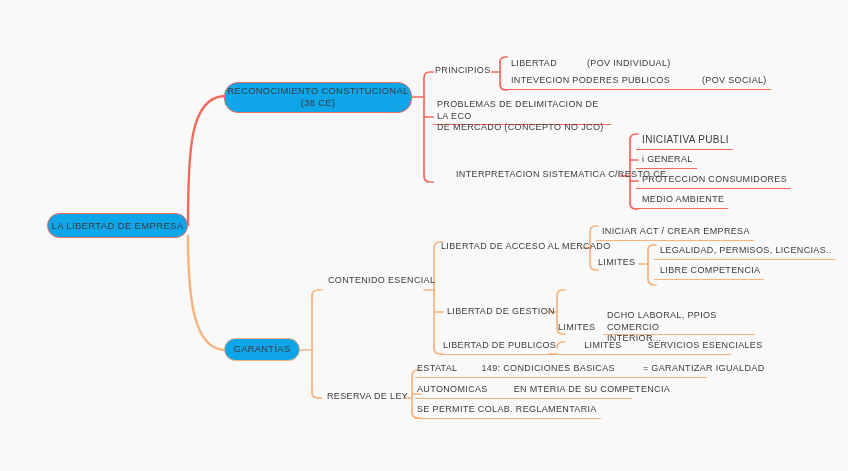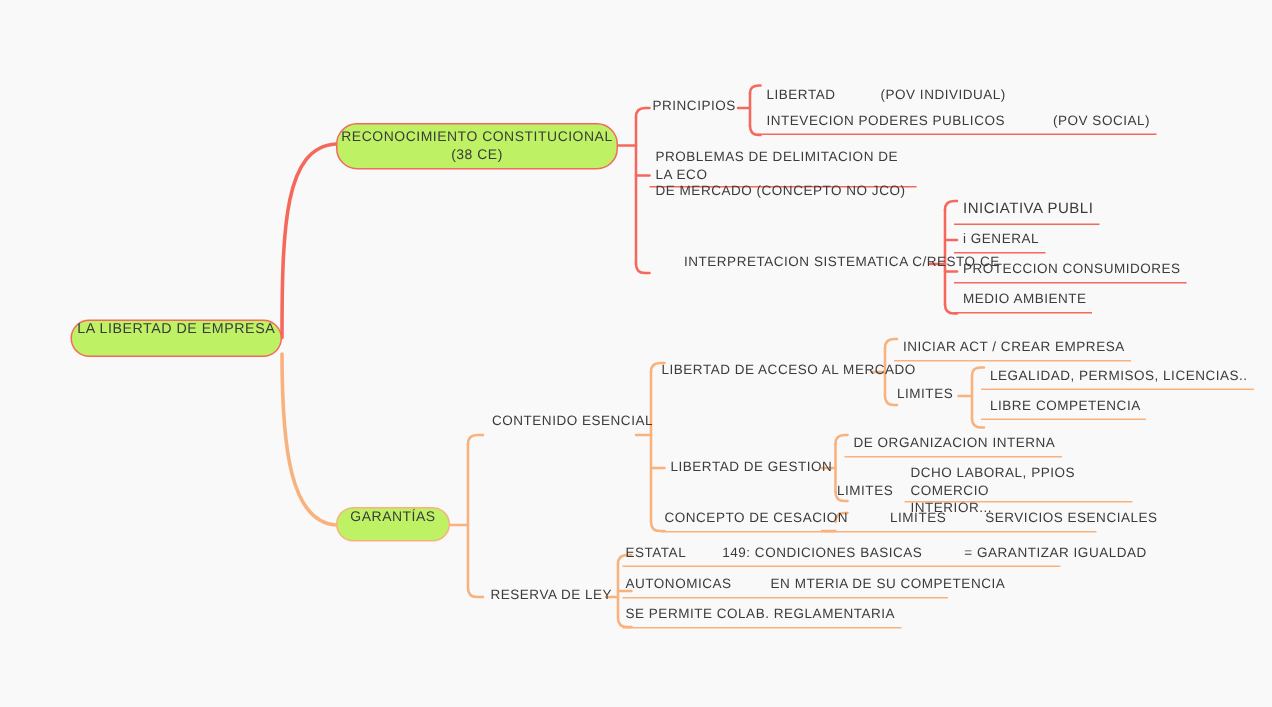--- a/index.html
+++ b/index.html
@@ -14,22 +14,22 @@
   #canvas{position:absolute;inset:0;width:848px;height:471px;}
   svg.wires{position:absolute;left:0;top:0;width:848px;height:471px;pointer-events:none;}
 
   
   .node{position:absolute;box-sizing:border-box;}
 
   
   .pill{
     border:1.6px solid #f4695c;
     border-radius:14px;
-    background:#bef264;
-    display:flex;justify-content:center;
+    background:#0ea5e9;
+    display:flex;align-items:center;justify-content:center;
     text-align:center;
     color:#3b3b3b;
     letter-spacing:.35px;
     line-height:1.25;
   }
   .pill.orange{border-color:#f7b27e;}
 
   
   .ul{
     color:#3b3b3b;
@@ -184,33 +184,30 @@
   <div class="node ul orange" style="left:654px;top:245px;height:15px;font-size:9px;">
     <span class="txt">LEGALIDAD, PERMISOS, LICENCIAS..</span>
   </div>
   <div class="node ul orange" style="left:654px;top:264px;height:16px;font-size:9px;">
     <span class="txt">LIBRE COMPETENCIA</span>
   </div>
 
   <div class="lbl" style="left:447px;top:306px;font-size:9px;">
     <span>LIBERTAD DE GESTION</span>
   </div>
-  <div class="node ul orange" style="left:563px;top:290px;height:15px;font-size:9px;">
-    <span class="txt">DE ORGANIZACION INTERNA</span>
-  </div>
   <div class="lbl" style="left:558px;top:322px;font-size:9px;">
     <span>LIMITES</span>
   </div>
   <div class="node ul orange two-line" style="left:603px;top:310px;width:152px;height:25px;font-size:9px;flex-direction:column;align-items:flex-start;">
     <span class="txt" style="padding:0 0 0 4px;">DCHO LABORAL, PPIOS COMERCIO</span>
     <span class="txt" style="padding:0 0 1px 4px;">INTERIOR...</span>
   </div>
 
   <div class="node ul orange" style="left:441px;top:339px;width:290px;height:16px;font-size:9px;">
-    <span class="txt" style="padding-left:2px;">CONCEPTO DE CESACION</span>
+    <span class="txt" style="padding-left:2px;">LIBERTAD DE PUBLICOS</span>
     <span class="txt" style="padding-left:24px;">LIMITES</span>
     <span class="txt" style="padding-left:22px;">SERVICIOS ESENCIALES</span>
   </div>
 
   <div class="lbl" style="left:327px;top:391px;font-size:9px;">
     <span>RESERVA DE LEY</span>
   </div>
 
   <div class="node ul orange" style="left:415px;top:362px;width:292px;height:16px;font-size:9px;">
     <span class="txt" style="padding-left:2px;">ESTATAL</span>

